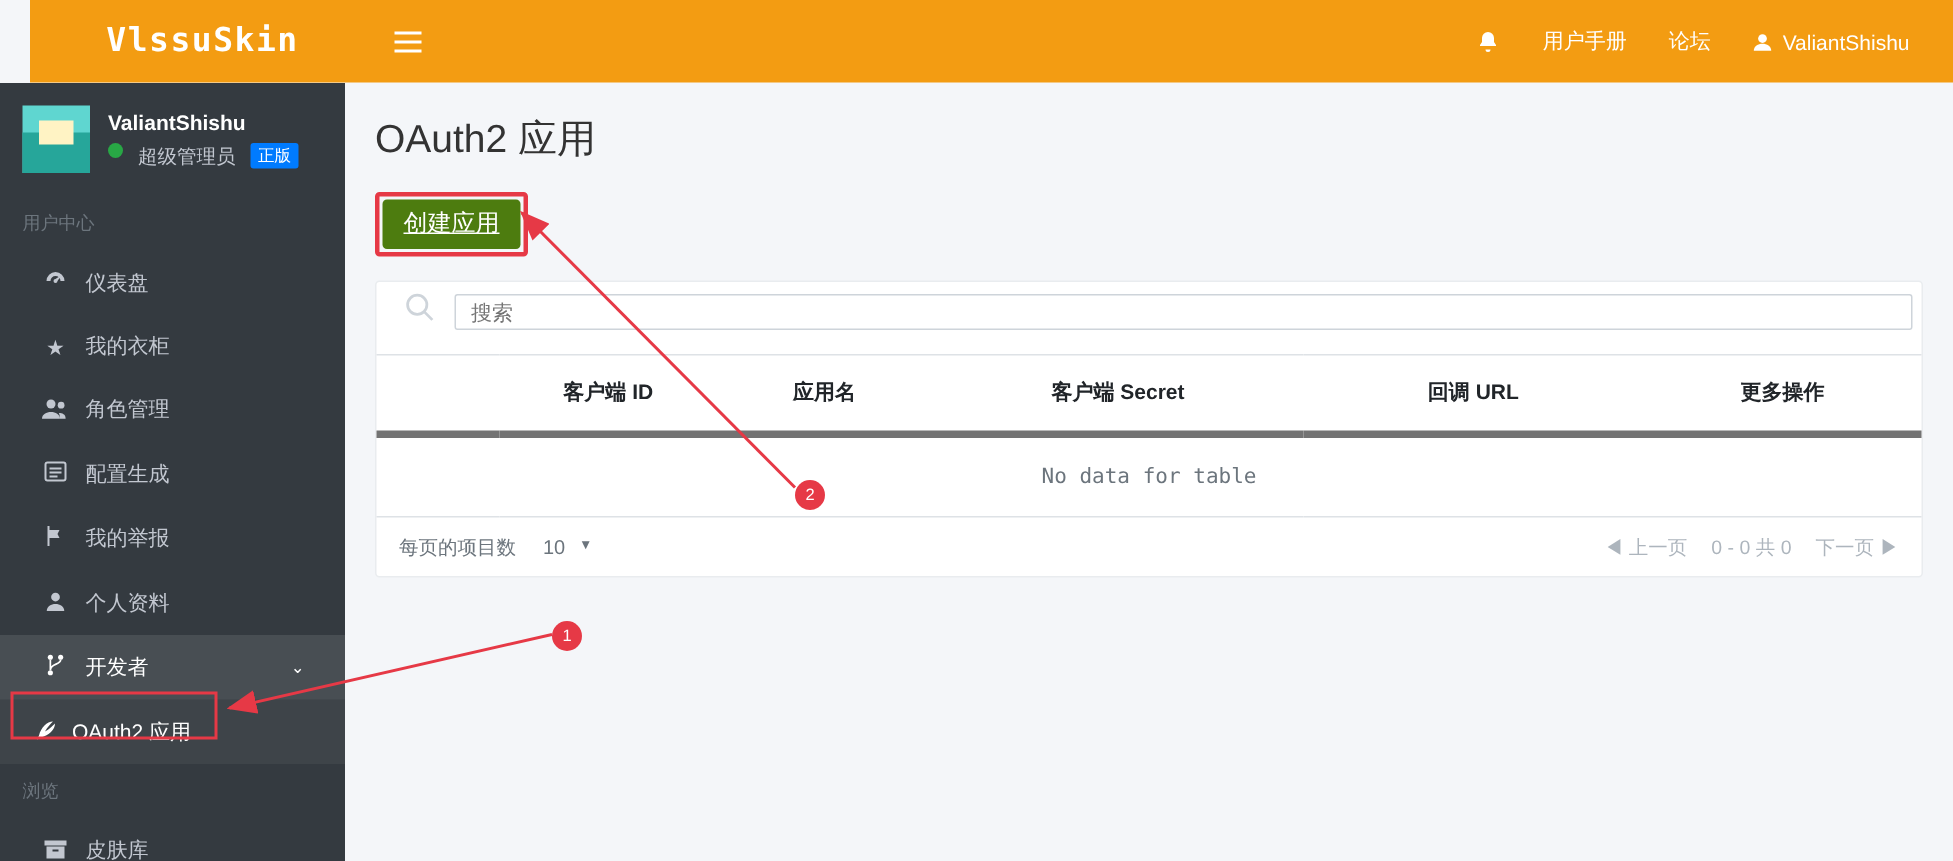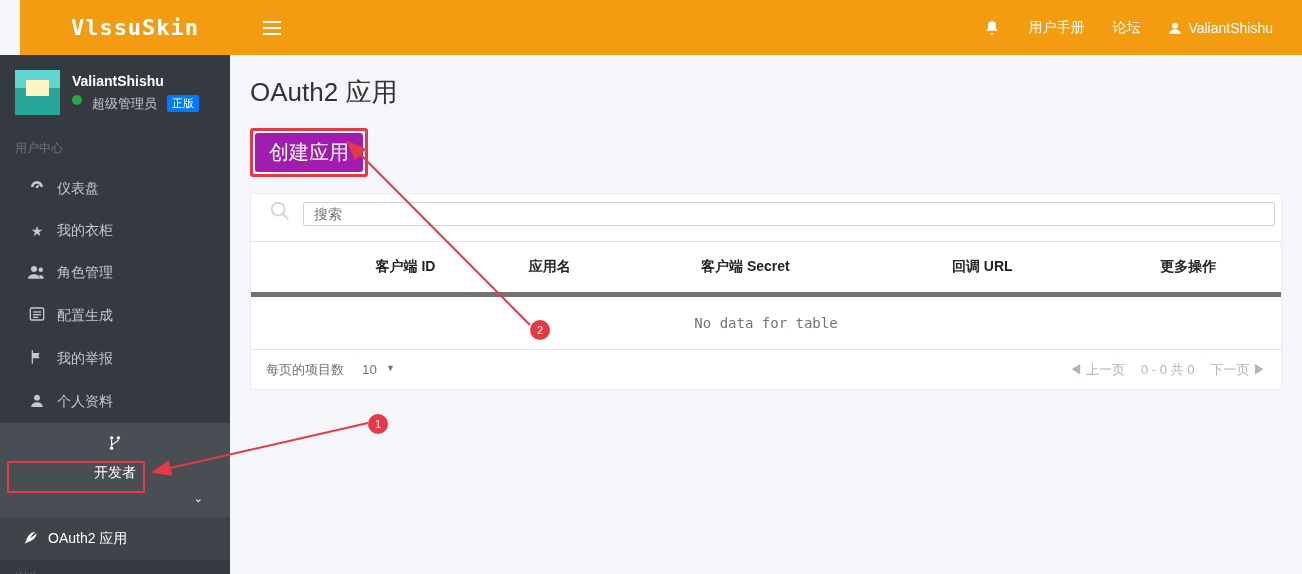--- a/index.html
+++ b/index.html
@@ -18,29 +18,29 @@
 .avatar { width: 45px; height: 45px; background: #5fd6d0; position: relative; }
 .avatar::before { content: ""; position: absolute; left: 0; right: 0; bottom: 0; height: 60%; background: #26a69a; }
 .avatar::after { content: ""; position: absolute; left: 25%; top: 22%; width: 50%; height: 35%; background: #fff3c4; }
 .user-info { font-size: 14px; }
 .user-name { color: #fff; font-weight: bold; }
 .user-role { display: flex; align-items: flex-start; gap: 10px; font-size: 13px; margin-top: 6px; }
 .online-dot { width: 10px; height: 10px; border-radius: 50%; background: #28a745; }
 .badge-blue { background: #007bff; color: #fff; padding: 1px 5px; border-radius: 2px; font-size: 11px; }
 .nav-header { padding: 10px 15px; font-size: 12px; color: #6c757d; }
 .nav-item { display: flex; align-items: center; gap: 10px; padding: 12px 27px; color: #c2c7d0; font-size: 14px; cursor: pointer; }
-.nav-item.active { background: rgba(255,255,255,0.1); color: #fff; flex-direction: column; }
+.nav-item.active { background: rgba(255,255,255,0.1); color: #fff; }
 .nav-item .nav-icon { width: 20px; text-align: center; }
 .nav-item .chev { margin-left: auto; font-size: 11px; }
 .nav-sub { display: flex; align-items: center; gap: 10px; padding: 12px 15px 12px 22px; color: #fff; font-size: 14px; background: rgba(255,255,255,0.05); cursor: pointer; position: relative; }
 .content { flex: 1; padding: 20px; position: relative; }
 .content-header { display: flex; align-items: center; justify-content: space-between; margin-bottom: 18px; }
 .page-title { font-size: 26px; font-weight: 400; color: #333; }
 .tagline { font-size: 12px; color: #6c757d; }
-.btn-create { background: #a21caf; color: #fff; border: none; padding: 6px 14px; font-size: 20px; border-radius: 3px; cursor: pointer; }
+.btn-create { background: #4d7c0f; color: #fff; border: none; padding: 6px 14px; font-size: 16px; border-radius: 3px; cursor: pointer; text-decoration: underline; }
 .btn-wrap { display: inline-block; border: 3px solid #e63946; border-radius: 3px; padding: 2px; }
 .card { background: #fff; border: 1px solid #e9ecef; border-radius: 3px; margin-top: 16px; }
 .search-row { display: flex; align-items: center; padding: 4px 0; margin: 2px 6px 10px 6px; }
 .search-icon { color: #ced4da; padding: 0 12px; font-size: 20px; }
 .search-input { flex: 1; border: 1px solid #ced4da; padding: 3px 10px; font-size: 14px; border-radius: 2px; }
 table { width: 100%; border-collapse: collapse; }
 th { text-align: center; padding: 16px 8px; font-size: 14px; font-weight: bold; color: #212529; border-top: 1px solid #dee2e6; border-bottom: 5px solid #737373; }
 .nodata { text-align: center; padding: 18px; color: #6c757d; font-family: monospace; font-size: 14px; border-bottom: 1px solid #dee2e6; }
 .table-footer { display: flex; align-items: center; padding: 10px 15px; color: #6c757d; font-size: 13px; }
 .page-select { margin-left: 12px; padding: 2px 22px 2px 6px; border: none; color: #6c757d; background: transparent; appearance: none; }

